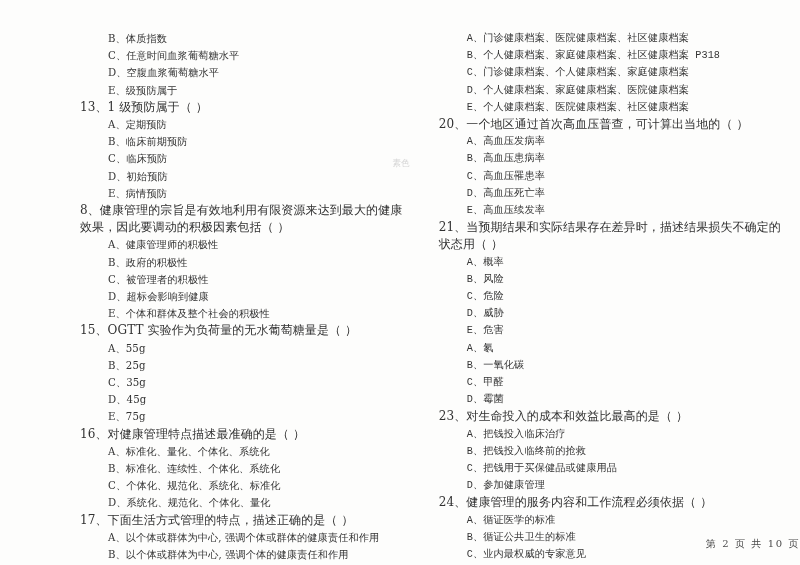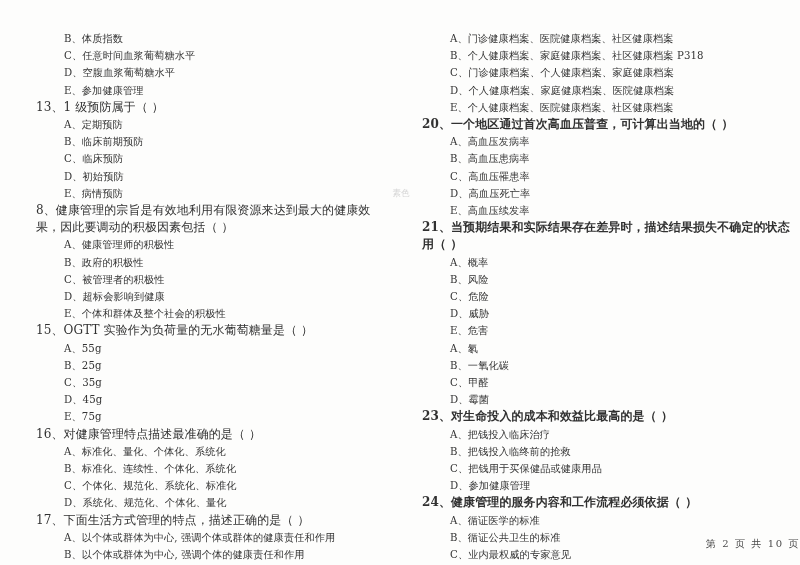--- a/index.html
+++ b/index.html
@@ -32,53 +32,54 @@
     display: flex;
     flex-direction: row;
   }
 
   .col {
     position: relative;
     box-sizing: border-box;
   }
   .col-left {
     width: 400px;
-    padding-left: 36px;
+    padding-left: 48px;
     padding-right: 6px;
+    margin-left: 32px;
   }
   .col-right {
     width: 400px;
     padding-left: 10px;
     padding-right: 10px;
   }
 
   .q-block {
     margin: 0 0 0 0;
   }
 
   .q-stem {
     font-size: 12px;
     line-height: 17.2px;
     letter-spacing: 0.1px;
     text-indent: 0;
     margin: 0;
     color: #313131;
     white-space: normal;
   }
-  .col-right .q-stem { padding-left: 12px; font-weight: bold; }
+  .col-right .q-stem { padding-left: 12px; }
 
   .opt {
     font-size: 10.2px;
     line-height: 17.2px;
     letter-spacing: 0.1px;
     margin: 0;
     padding-left: 28px;
     color: #343434;
   }
-  .col-right .opt { padding-left: 40px; }
+  .col-right .opt { padding-left: 40px; font-family: Liberation Mono, monospace; }
 
   .footer {
     position: absolute;
     left: 0;
     right: 0;
     bottom: 14px;
     text-align: right;
     font-size: 10px;
     letter-spacing: 1.6px;
     color: #4a4a4a;
@@ -87,38 +88,37 @@
   
   .artifact {
     position: absolute;
     left: 392px;
     top: 157px;
     font-size: 9px;
     color: #cfcfcf;
     opacity: .85;
     transform: scaleX(.95);
     pointer-events: none;
-    margin-top: 30px;
   }
 </style>
 </head>
 <body>
 
 <div class="page">
 
   <div class="artifact">素色</div>
 
   <div class="columns">
 
     <div class="col col-left">
 
       <p class="opt">B、体质指数</p>
       <p class="opt">C、任意时间血浆葡萄糖水平</p>
       <p class="opt">D、空腹血浆葡萄糖水平</p>
-      <p class="opt">E、参加健康管理</p>
+      <p class="opt">E、级预防属于</p>
 
       <div class="q-block">
         <p class="q-stem">13、1 级预防属于（    ）</p>
         <p class="opt">A、定期预防</p>
         <p class="opt">B、临床前期预防</p>
         <p class="opt">C、临床预防</p>
         <p class="opt">D、初始预防</p>
         <p class="opt">E、病情预防</p>
       </div>
 

